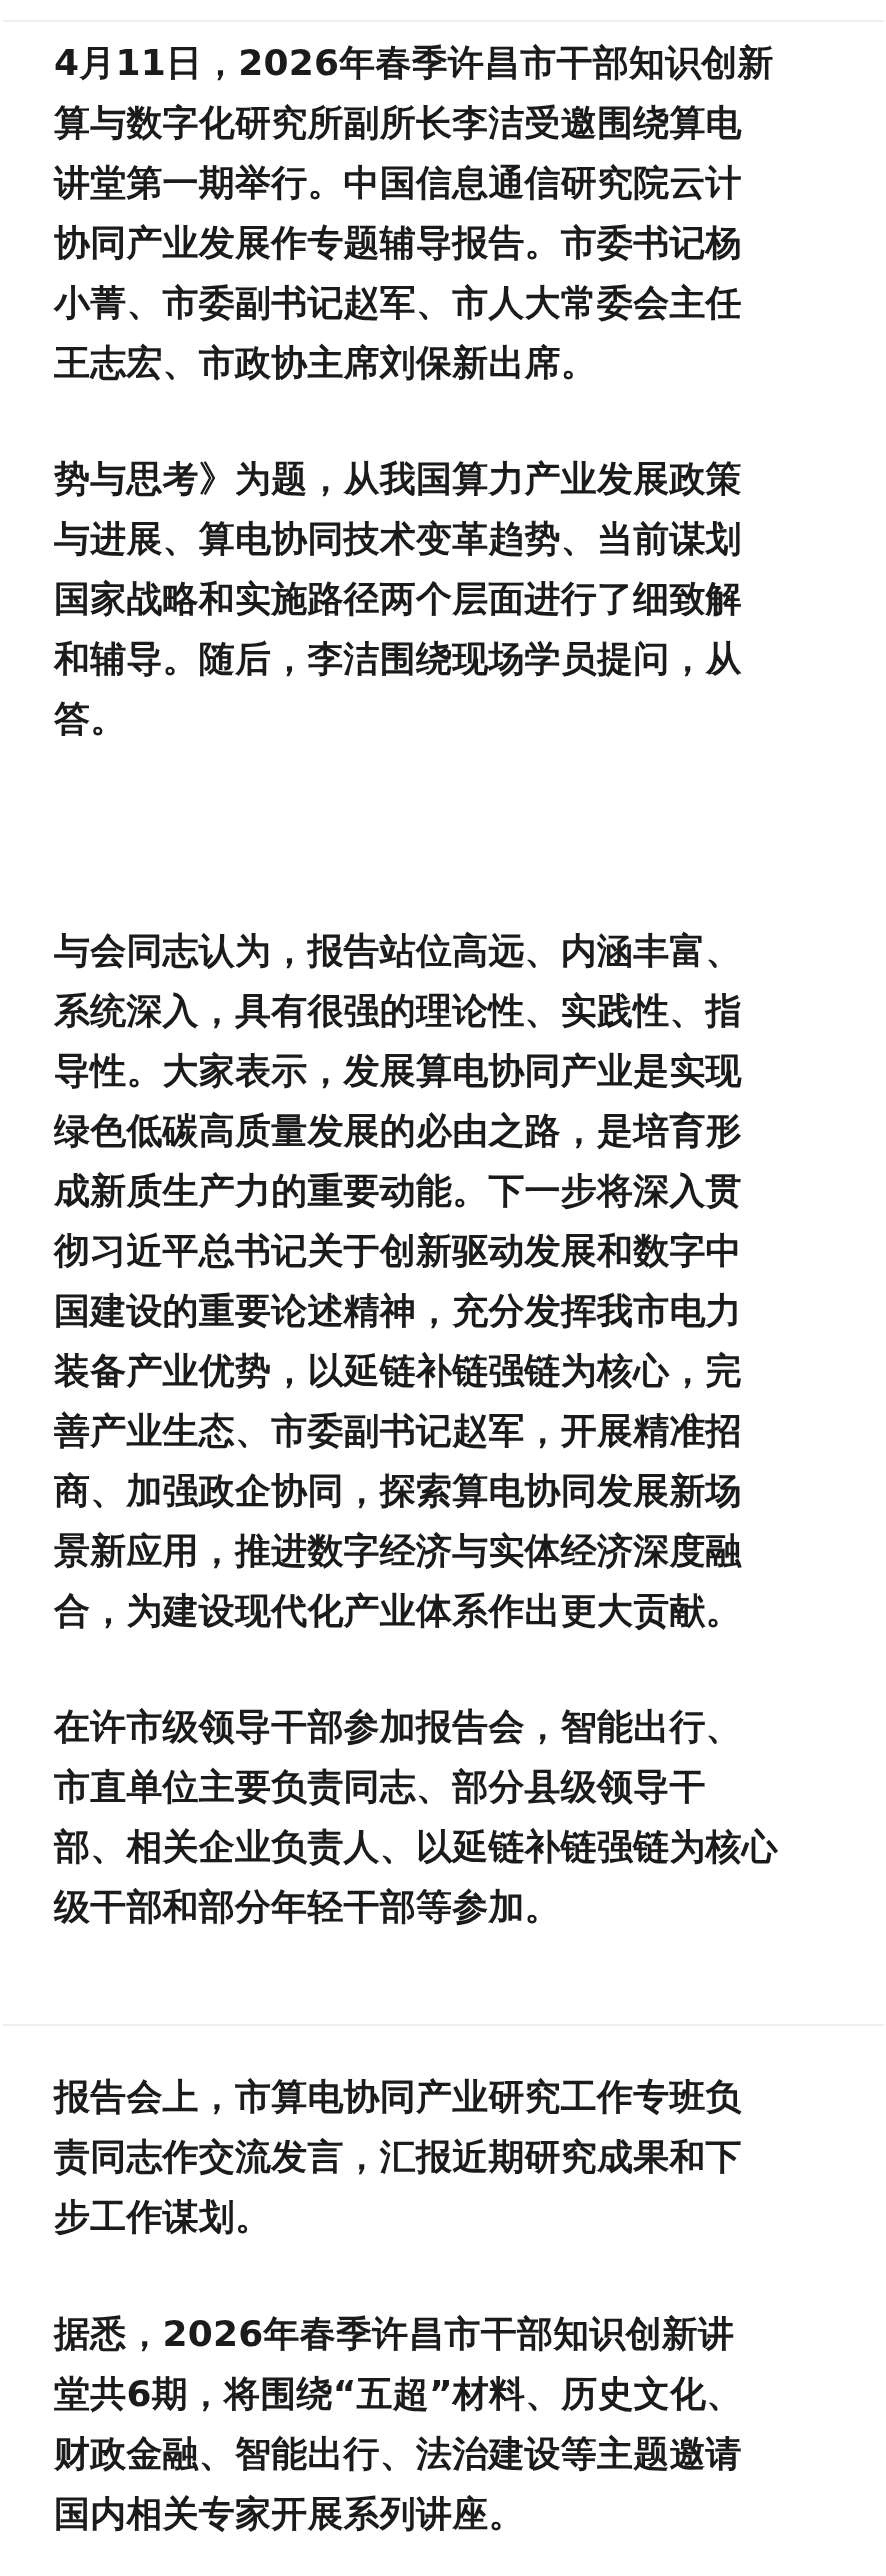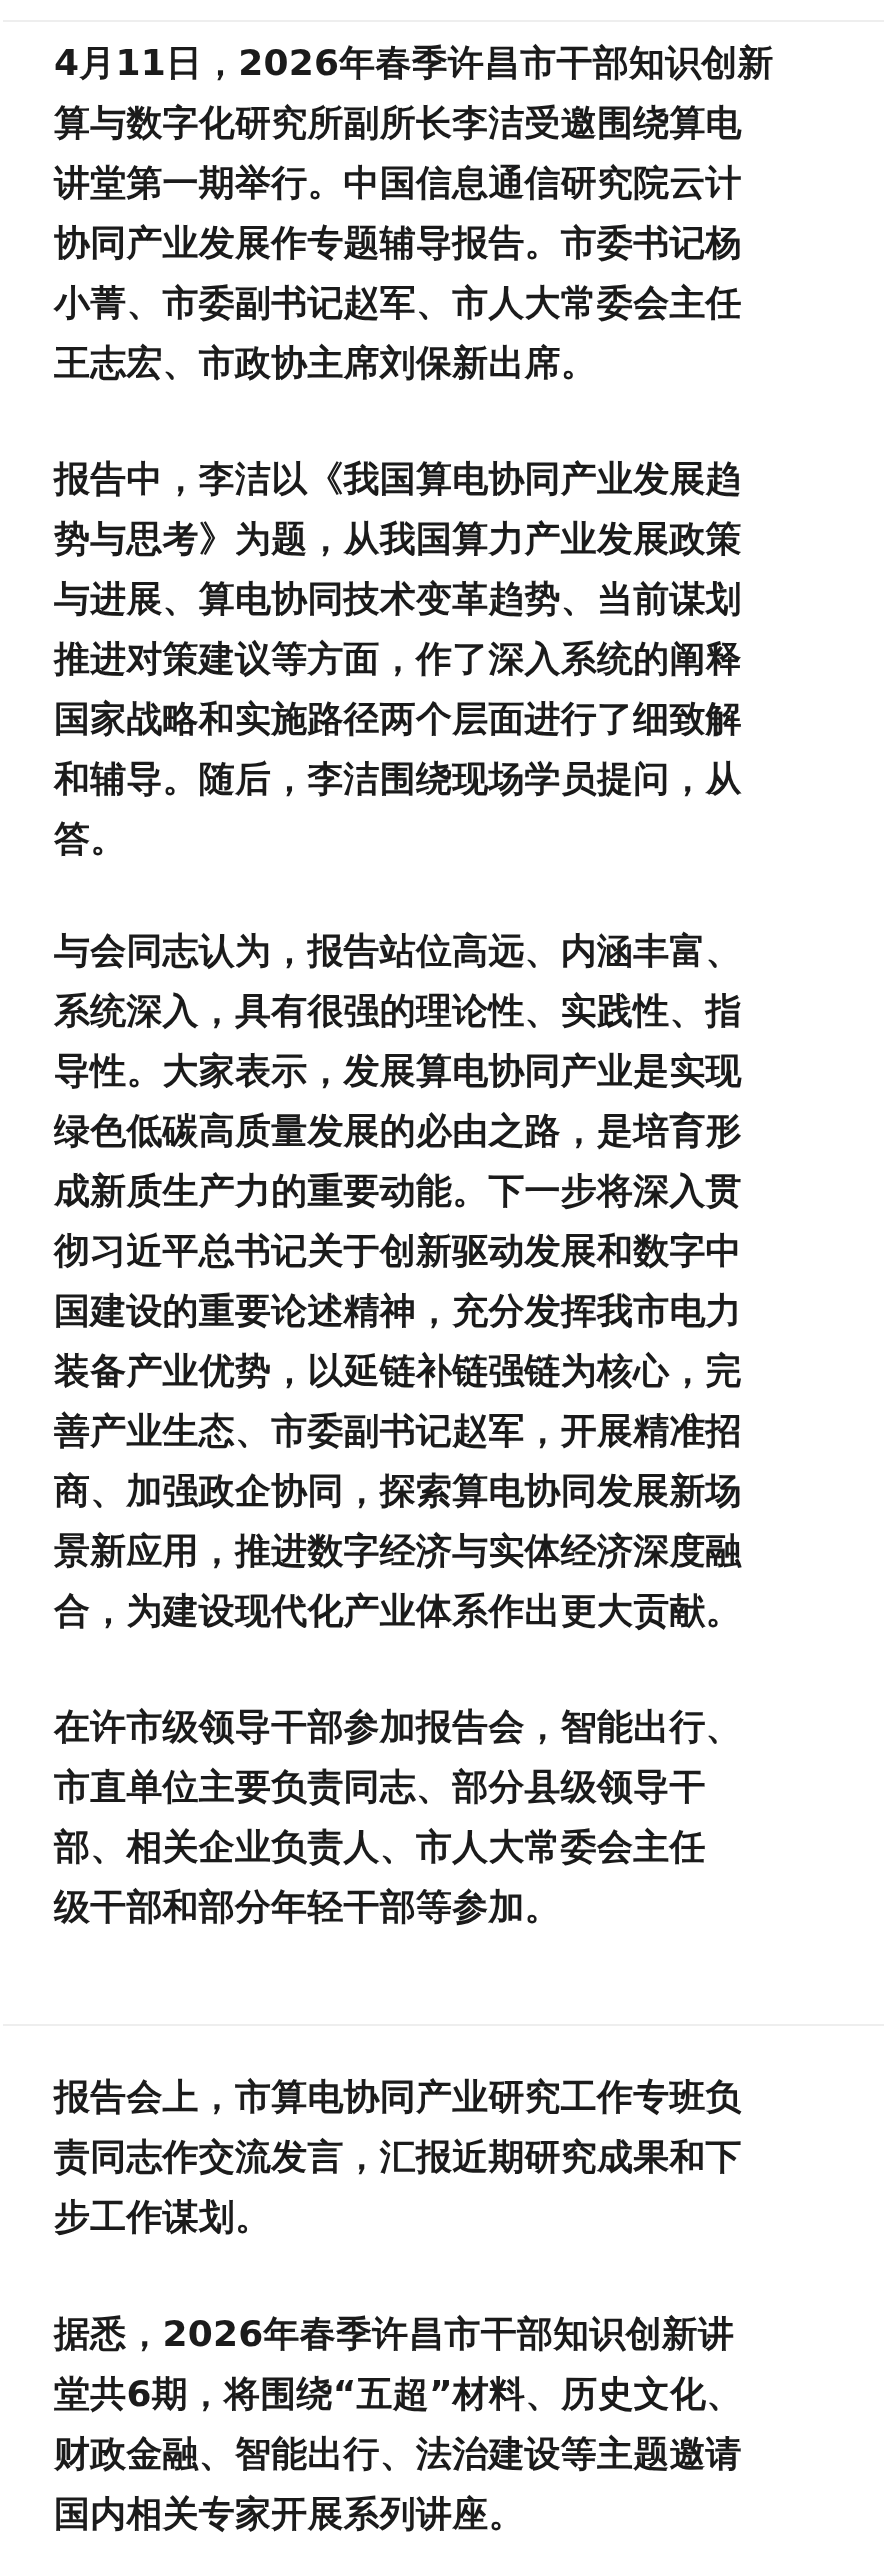--- a/index.html
+++ b/index.html
@@ -55,24 +55,22 @@
   <div class="para" style="top:33px;">
     <span class="line">4月11日，2026年春季许昌市干部知识创新</span>
     <span class="line">算与数字化研究所副所长李洁受邀围绕算电</span>
     <span class="line">讲堂第一期举行。中国信息通信研究院云计</span>
     <span class="line">协同产业发展作专题辅导报告。市委书记杨</span>
     <span class="line">小菁、市委副书记赵军、市人大常委会主任</span>
     <span class="line">王志宏、市政协主席刘保新出席。</span>
   </div>
 
   <div class="para" style="top:449px;">
-    <span class="line">报告中，李洁以《我国算电协同产业发展趋</span>
     <span class="line">势与思考》为题，从我国算力产业发展政策</span>
     <span class="line">与进展、算电协同技术变革趋势、当前谋划</span>
-    <span class="line">推进对策建议等方面，作了深入系统的阐释</span>
     <span class="line">国家战略和实施路径两个层面进行了细致解</span>
     <span class="line">和辅导。随后，李洁围绕现场学员提问，从</span>
     <span class="line">答。</span>
   </div>
 
   <div class="para" style="top:921px;">
     <span class="line">与会同志认为，报告站位高远、内涵丰富、</span>
     <span class="line">系统深入，具有很强的理论性、实践性、指</span>
     <span class="line">导性。大家表示，发展算电协同产业是实现</span>
     <span class="line">绿色低碳高质量发展的必由之路，是培育形</span>
@@ -82,21 +80,21 @@
     <span class="line">装备产业优势，以延链补链强链为核心，完</span>
     <span class="line">善产业生态、市委副书记赵军，开展精准招</span>
     <span class="line">商、加强政企协同，探索算电协同发展新场</span>
     <span class="line">景新应用，推进数字经济与实体经济深度融</span>
     <span class="line">合，为建设现代化产业体系作出更大贡献。</span>
   </div>
 
   <div class="para" style="top:1697px;">
     <span class="line">在许市级领导干部参加报告会，智能出行、</span>
     <span class="line">市直单位主要负责同志、部分县级领导干</span>
-    <span class="line">部、相关企业负责人、市人大常委会主任</span>
+    <span class="line">部、相关企业负责人、以延链补链强链为核心</span>
     <span class="line">级干部和部分年轻干部等参加。</span>
   </div>
 
   <div class="para" style="top:2067px;">
     <span class="line">报告会上，市算电协同产业研究工作专班负</span>
     <span class="line">责同志作交流发言，汇报近期研究成果和下</span>
     <span class="line">步工作谋划。</span>
   </div>
 
   <div class="para" style="top:2304px;">

